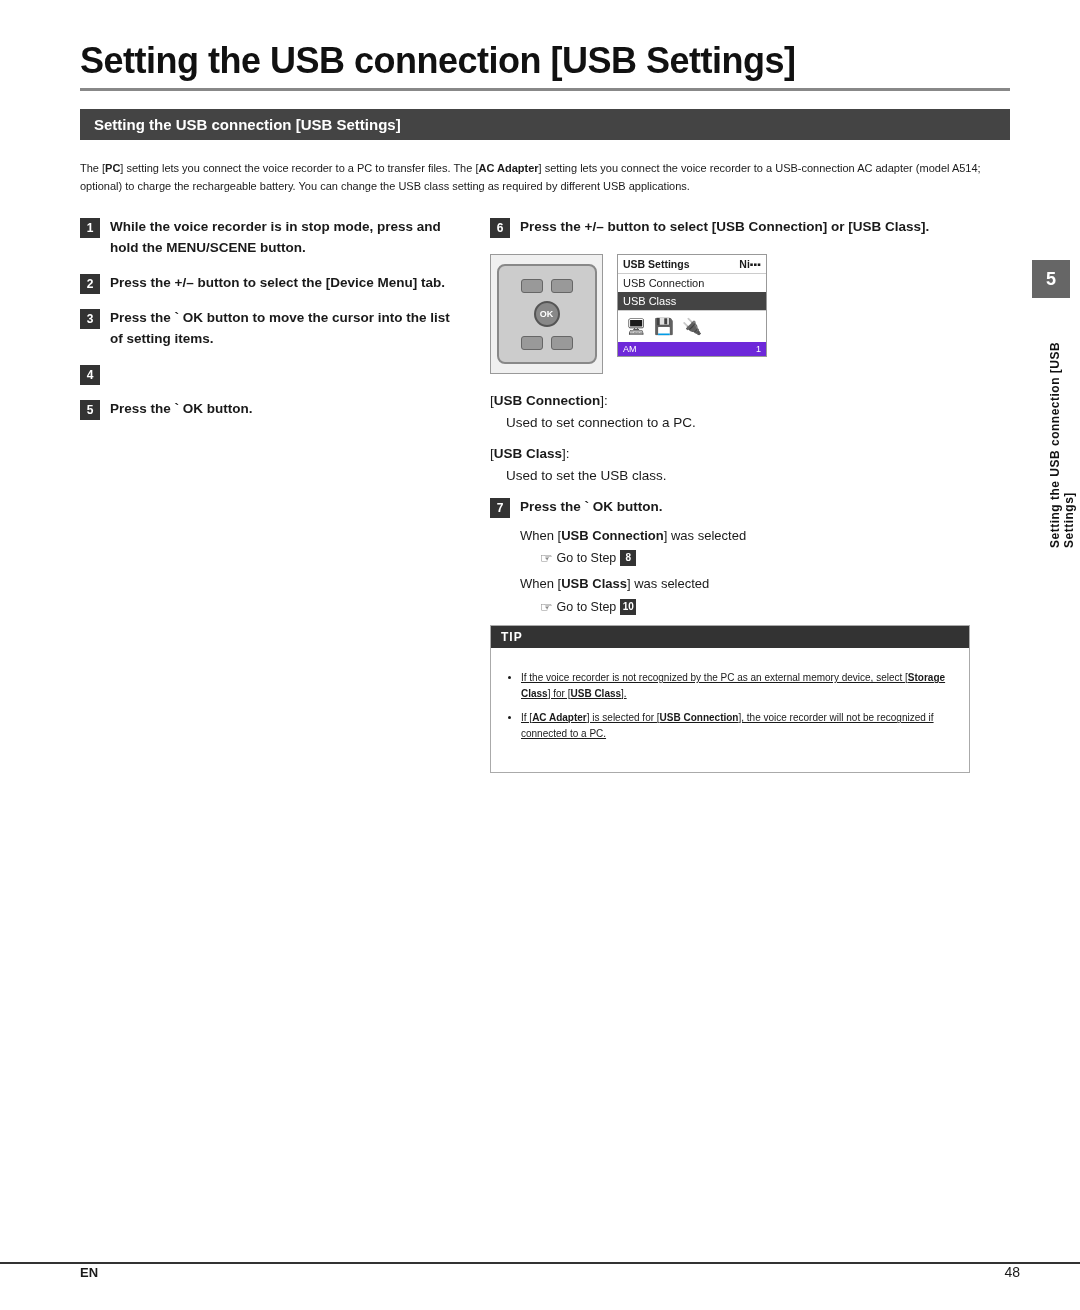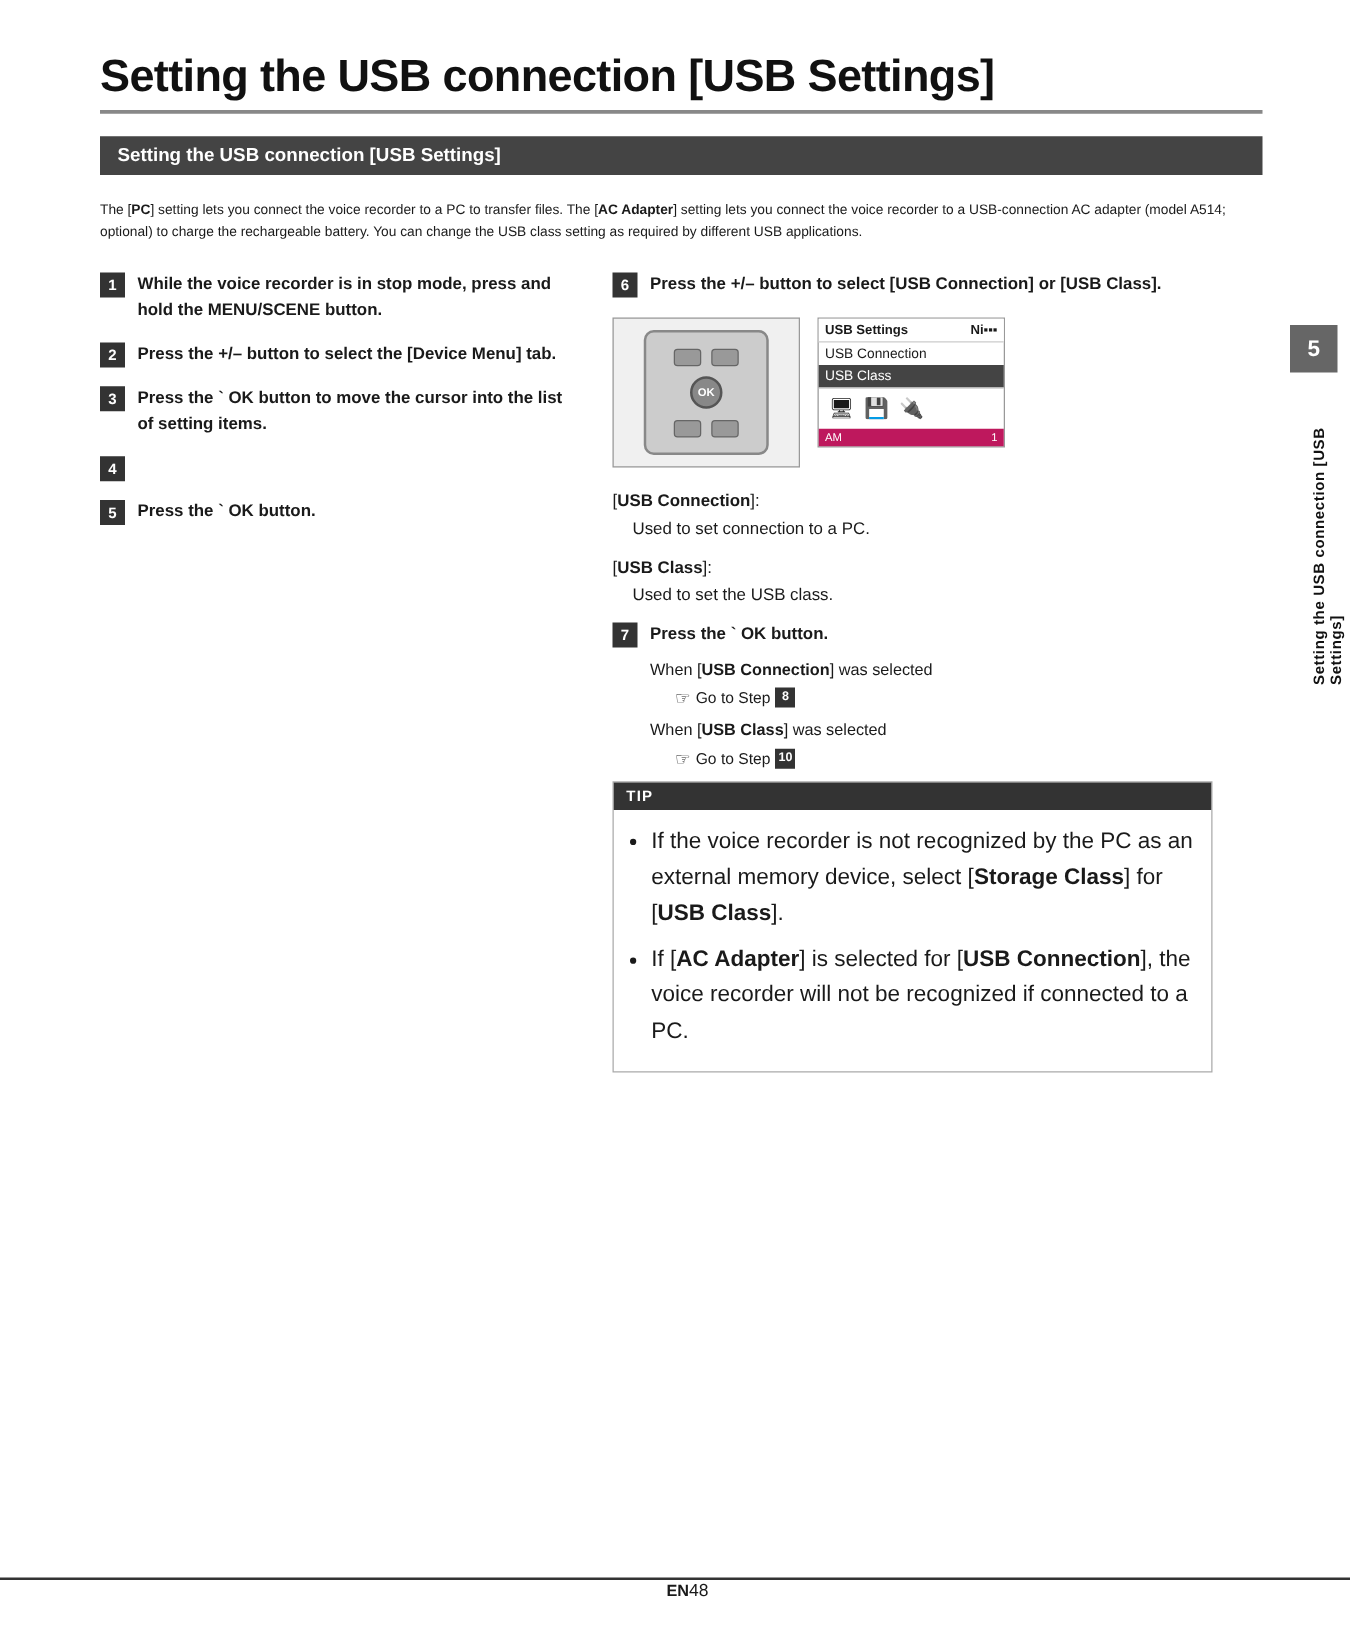--- a/index.html
+++ b/index.html
@@ -103,21 +103,21 @@
     
     .device-area {
       display: flex;
       gap: 14px;
       margin-bottom: 16px;
       align-items: flex-start;
     }
 
     
     .recorder-img {
-      width: 150px;
+      width: 113px;
       height: 120px;
       border: 1.5px solid #999;
       background: #f0f0f0;
       position: relative;
       display: flex;
       flex-direction: column;
       align-items: center;
       justify-content: center;
     }
 
@@ -196,21 +196,21 @@
       gap: 8px;
       padding: 6px 8px;
       border-top: 1px solid #ccc;
       font-size: 16px;
     }
 
     .usb-screen-footer {
       display: flex;
       justify-content: space-between;
       padding: 2px 5px;
-      background: #be185d;
+      background: #6d28d9;
       color: #fff;
       font-size: 9px;
     }
 
     
     .item-label {
       font-size: 13.5px;
       line-height: 1.6;
       margin-bottom: 10px;
     }
@@ -235,23 +235,24 @@
       background: #333;
       color: #fff;
       font-size: 12px;
       font-weight: 700;
       padding: 4px 10px;
       display: block;
       letter-spacing: 1px;
     }
 
     .tip-content {
-      padding: 10px 14px;
-      font-size: 18px;
+      padding: 22px 14px;
+      font-size: 10px;
       line-height: 1.6;
+      text-decoration: underline;
     }
 
     .tip-content ul {
       list-style: disc;
       padding-left: 16px;
     }
 
     .tip-content li {
       margin-bottom: 8px;
     }
@@ -289,21 +290,21 @@
       justify-content: center;
     }
 
     
     .footer {
       position: absolute;
       bottom: 30px;
       left: 0;
       right: 0;
       display: flex;
-      justify-content: center;
+      justify-content: space-between;
       align-items: flex-end;
       padding: 0 60px 0 80px;
       border-top: 2px solid #333;
     }
 
     .footer-en {
       font-size: 13px;
       font-weight: 700;
     }
 

